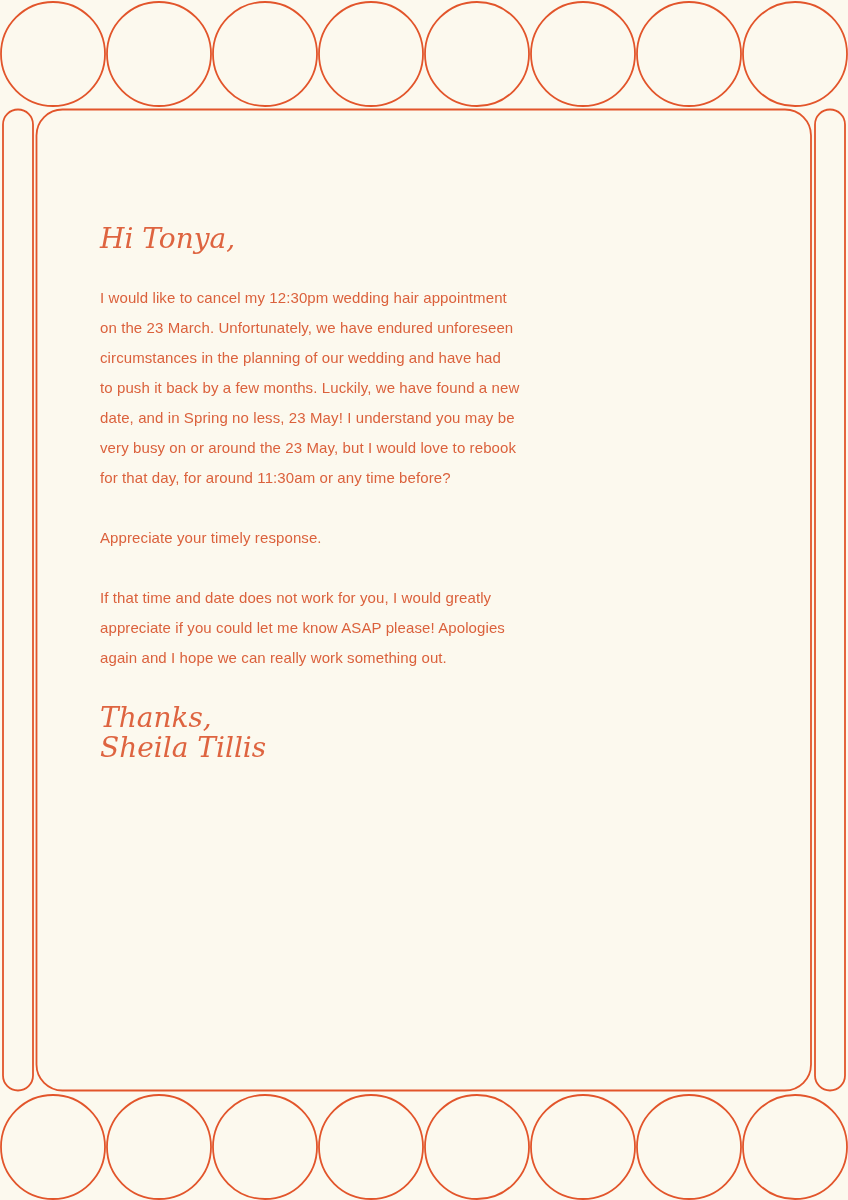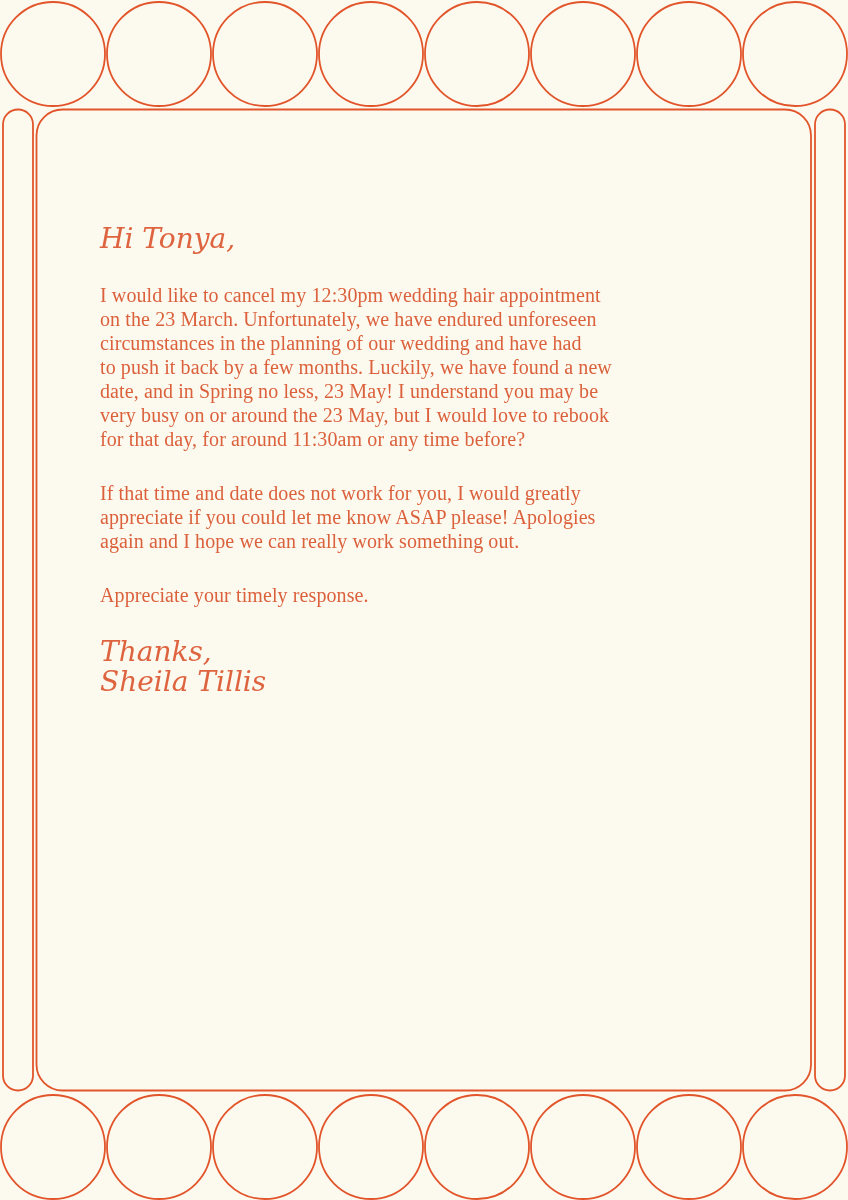--- a/index.html
+++ b/index.html
@@ -40,26 +40,25 @@
   .greeting{
     font-family:"DejaVu Serif", serif;
     font-style:italic;
     font-size:28px;
     line-height:30px;
     color:var(--heading-text);
     margin:0 0 29px 0;
     white-space:pre-line;
   }
   .para{
-    font-size:20px;
-    line-height:24px;
+    font-size:15px;
+    line-height:30px;
     letter-spacing:0.1px;
     margin:0 0 30px 0;
     white-space:pre-line;
-    font-family:Liberation Serif, serif;
   }
   .closing{
     font-family:"DejaVu Serif", serif;
     font-style:italic;
     font-size:28px;
     line-height:30px;
     color:var(--heading-text);
     margin:26px 0 8px 0;
     white-space:pre-line;
   }
@@ -104,23 +103,23 @@
 
     <p class="para">I would like to cancel my 12:30pm wedding hair appointment
 on the 23 March. Unfortunately, we have endured unforeseen
 circumstances in the planning of our wedding and have had
 to push it back by a few months. Luckily, we have found a new
 date, and in Spring no less, 23 May! I understand you may be
 very busy on or around the 23 May, but I would love to rebook
 for that day, for around 11:30am or any time before?</p>
 
 
+    <p class="para">Appreciate your timely response.</p>
+
     <p class="para">If that time and date does not work for you, I would greatly
 appreciate if you could let me know ASAP please! Apologies
 again and I hope we can really work something out.</p>
-
-    <p class="para">Appreciate your timely response.</p>
 
     <p class="closing">Thanks,
 Sheila Tillis</p>
   </div>
 
 </div>
 
 </body></html>

